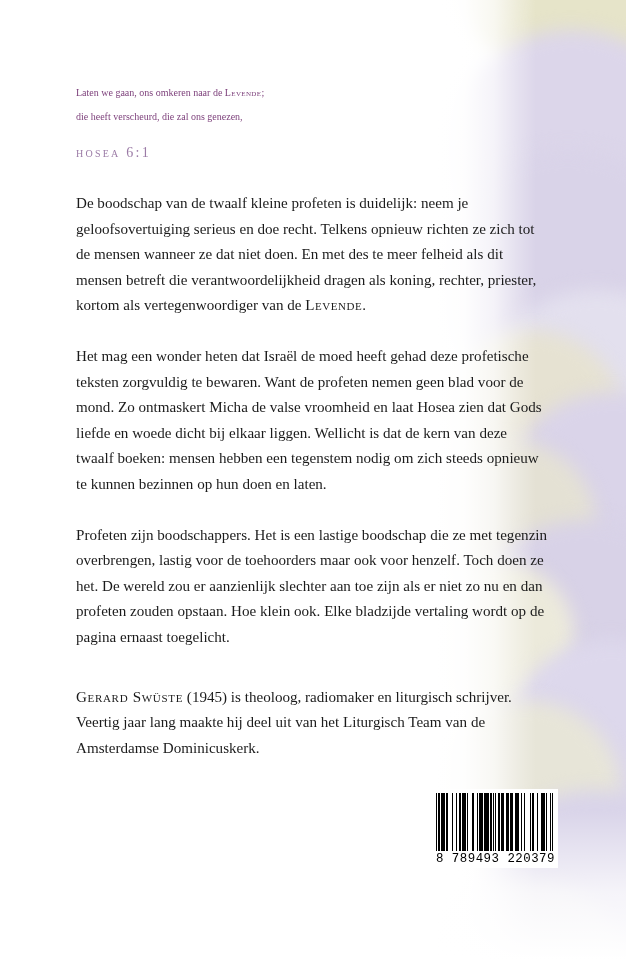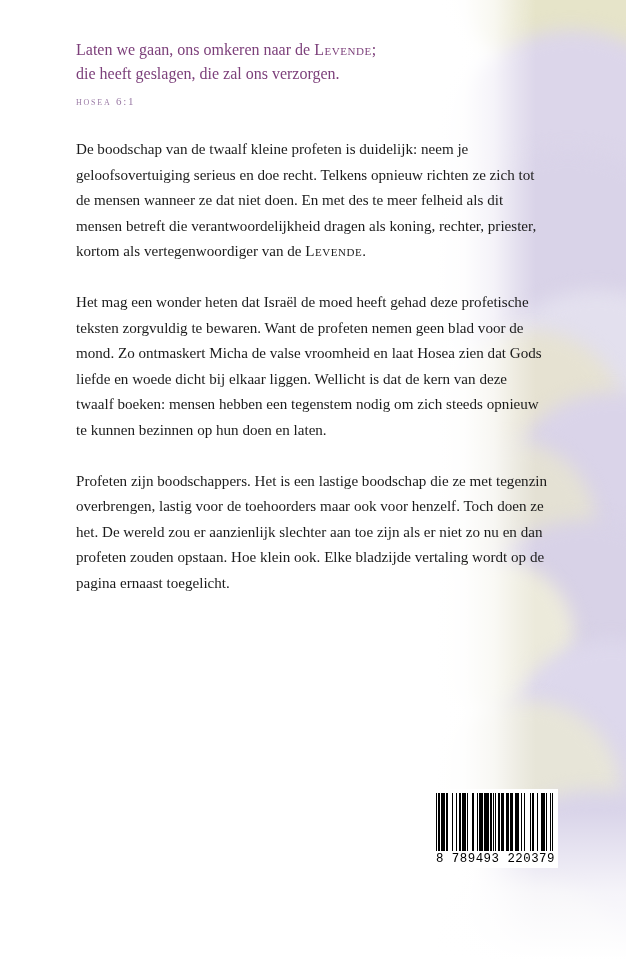--- a/index.html
+++ b/index.html
@@ -60,33 +60,34 @@
     position: absolute;
     left: 76px;
     top: 0;
     width: 472px;
     z-index: 10;
   }
 
   .epigraph {
     padding-top: 38px;
     color: #7c3f7a;
-    font-size: 16px;
+    font-size: 10px;
     line-height: 23.5px;
+    margin-top: 43px;
   }
   .epigraph .line { white-space: nowrap; }
   .sc {
     font-variant: small-caps;
     letter-spacing: 0.035em;
   }
 
   .epigraph-source {
-    margin-top: 10px;
+    margin-top: 17px;
     color: #9b7ba6;
-    font-size: 11px;
+    font-size: 14px;
     letter-spacing: 0.16em;
     font-variant: small-caps;
     text-transform: lowercase;
   }
 
   .body-copy {
     margin-top: 30px;
     color: #1b1b1b;
     font-size: 15.1px;
     line-height: 25.6px;
@@ -176,33 +177,34 @@
     <div class="blob" style="top:880px; left:40px; width:200px; height:190px; background:#e2dfe9;"></div>
 
     <div class="bg-fade"></div>
     <div class="bg-fade-bottom"></div>
   </div>
 
   <div class="text-col">
 
     <div class="epigraph">
       <div class="line"><span>Laten we gaan, ons omkeren naar de </span><span class="sc">Levende</span><span>;</span></div>
-      <div class="line">die heeft geslagen, die zal ons verzorgen.</div>
+      <div class="line">die heeft verscheurd, die zal ons genezen,</div>
     </div>
 
     <div class="epigraph-source">Hosea 6:1</div>
 
     <div class="body-copy">
       <p><span>De boodschap van de twaalf kleine profeten is duidelijk: neem je geloofsovertuiging serieus en doe recht. Telkens opnieuw richten ze zich tot de mensen wanneer ze dat niet doen. En met des te meer felheid als dit mensen betreft die verantwoordelijkheid dragen als koning, rechter, priester, kortom als vertegenwoordiger van de </span><span class="sc">Levende</span><span>.</span></p>
 
       <p>Het mag een wonder heten dat Israël de moed heeft gehad deze profetische teksten zorgvuldig te bewaren. Want de profeten nemen geen blad voor de mond.  Zo ontmaskert Micha de valse vroomheid en laat Hosea zien dat Gods liefde en woede dicht bij elkaar liggen. Wellicht is dat de kern van deze twaalf boeken: mensen hebben een tegenstem nodig om zich steeds opnieuw te kunnen bezinnen op hun doen en laten.</p>
 
       <p>Profeten zijn boodschappers. Het is een lastige boodschap die ze met tegenzin overbrengen, lastig voor de toehoorders maar ook voor henzelf. Toch doen ze het. De wereld zou er aanzienlijk slechter aan toe zijn als er niet zo nu en dan profeten zouden opstaan. Hoe klein ook. Elke bladzijde vertaling wordt op de pagina ernaast toegelicht.</p>
     </div>
 
+    <div class="bio"><span class="name">Gerard Swüste</span><span> (1945) is theoloog, radiomaker en liturgisch schrijver. Veertig jaar lang maakte hij deel uit van het Liturgisch Team van de Amsterdamse Dominicuskerk.</span></div>
   </div>
 
   <div class="barcode-box">
     <div class="barcode-bars" id="barcode-bars">
         <i class="bar" style="width:1.242px"></i>
         <i class="sp" style="width:1.242px"></i>
         <i class="bar" style="width:1.242px"></i>
         <i class="sp" style="width:1.242px"></i>
         <i class="bar" style="width:1.242px"></i>
         <i class="bar" style="width:1.242px"></i>

